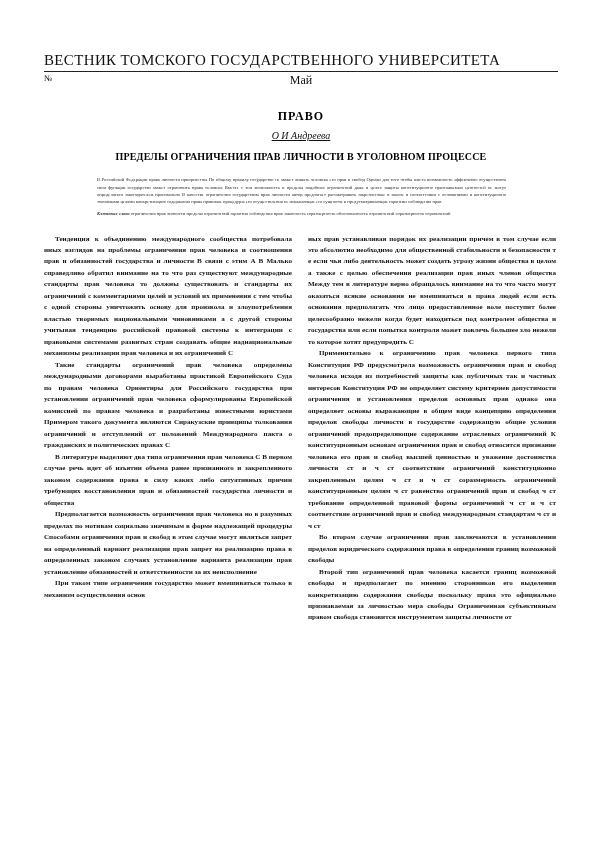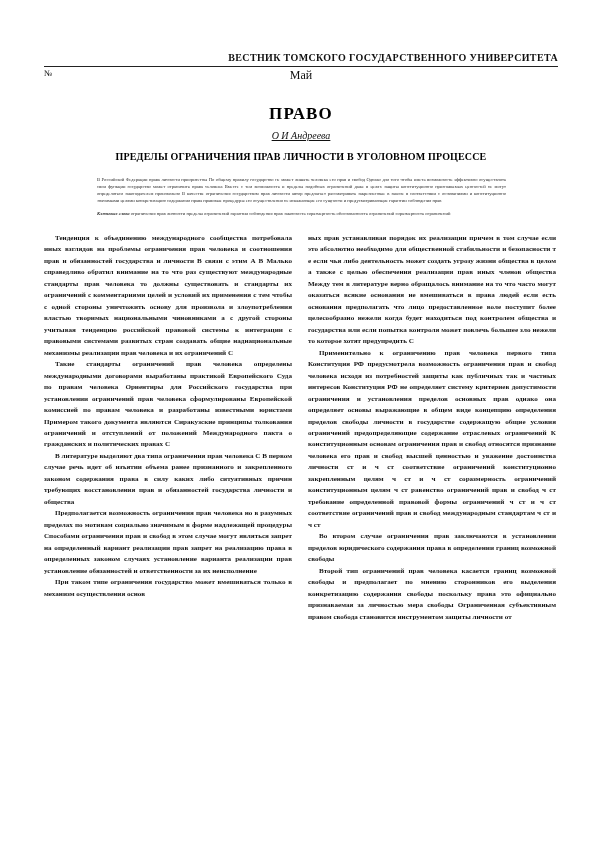--- a/index.html
+++ b/index.html
@@ -19,24 +19,24 @@
   .page {
     width: 600px;
     height: 849px;
     box-sizing: border-box;
     padding: 52px 42px 20px 44px;
     position: relative;
   }
 
   
   .masthead {
-    text-align: right;
-    font-size: 10px;
+    text-align: left;
+    font-size: 15px;
     letter-spacing: 0.35px;
-    font-weight: 700;
+    font-weight: 400;
     color: #111;
     line-height: 1.15;
     text-transform: uppercase;
   }
   .rule {
     border: 0;
     border-top: 1.1px solid #222;
     margin: 2px 0 0 0;
     width: 100%;
   }
@@ -62,21 +62,21 @@
     right: 0;
     text-align: center;
     top: 0;
     font-size: 12px;
     color: #111;
   }
 
   
   .section-title {
     text-align: center;
-    font-size: 17px;
+    font-size: 12px;
     font-weight: bold;
     letter-spacing: 1.1px;
     margin-top: 23px;
     color: #000;
   }
 
   
   .udk-row {
     position: relative;
     margin-top: 16px;

